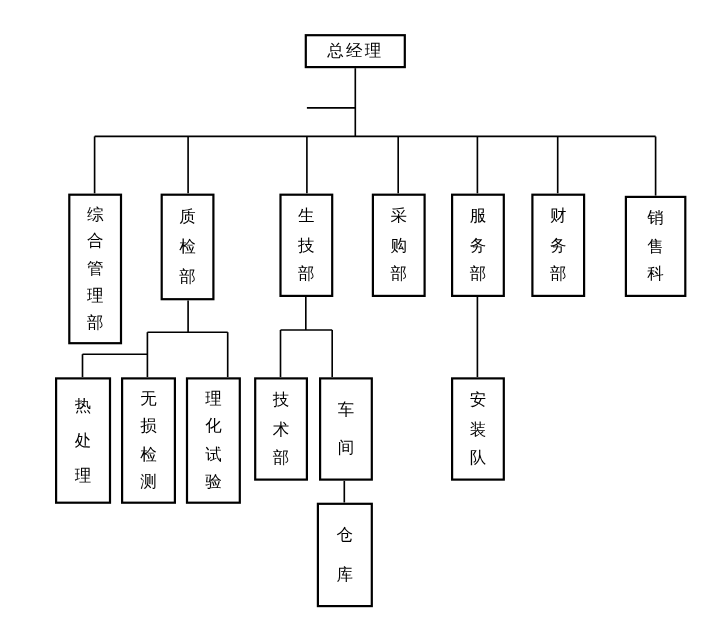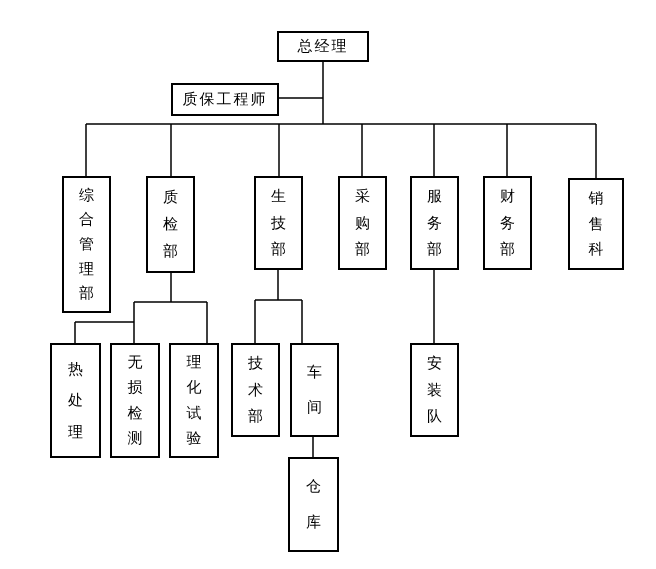--- a/index.html
+++ b/index.html
@@ -86,23 +86,20 @@
 
     <line x1="434" y1="270" x2="434" y2="343"></line>
 
     <line x1="313" y1="437" x2="313" y2="457"></line>
   </svg>
 
   <div class="node" style="left:277px; top:31px; width:92px; height:31px;">
     <span class="hlabel">总经理</span>
   </div>
 
-  <div class="node" style="left:171px; top:83px; width:108px; height:33px;">
-    <span class="hlabel">质保工程师</span>
-  </div>
 
   <div class="node" style="left:62px; top:176px; width:49px; height:137px;">
     <span class="vlabel">
         <span>综</span>
         <span>合</span>
         <span>管</span>
         <span>理</span>
         <span>部</span>
       </span>
   </div>

